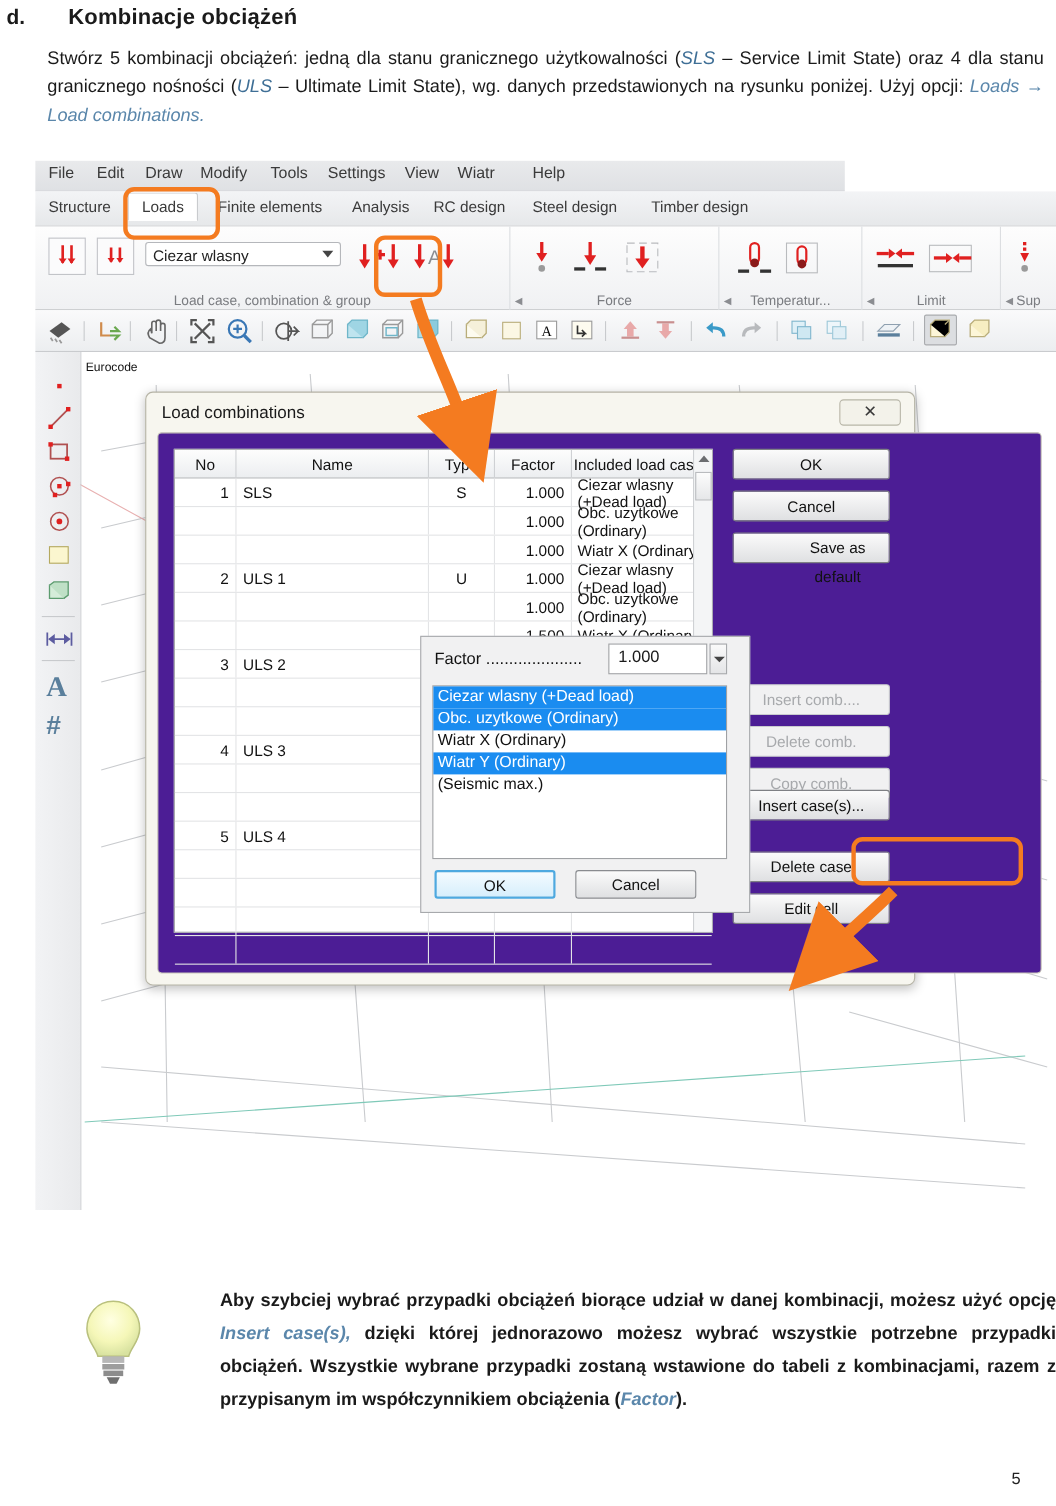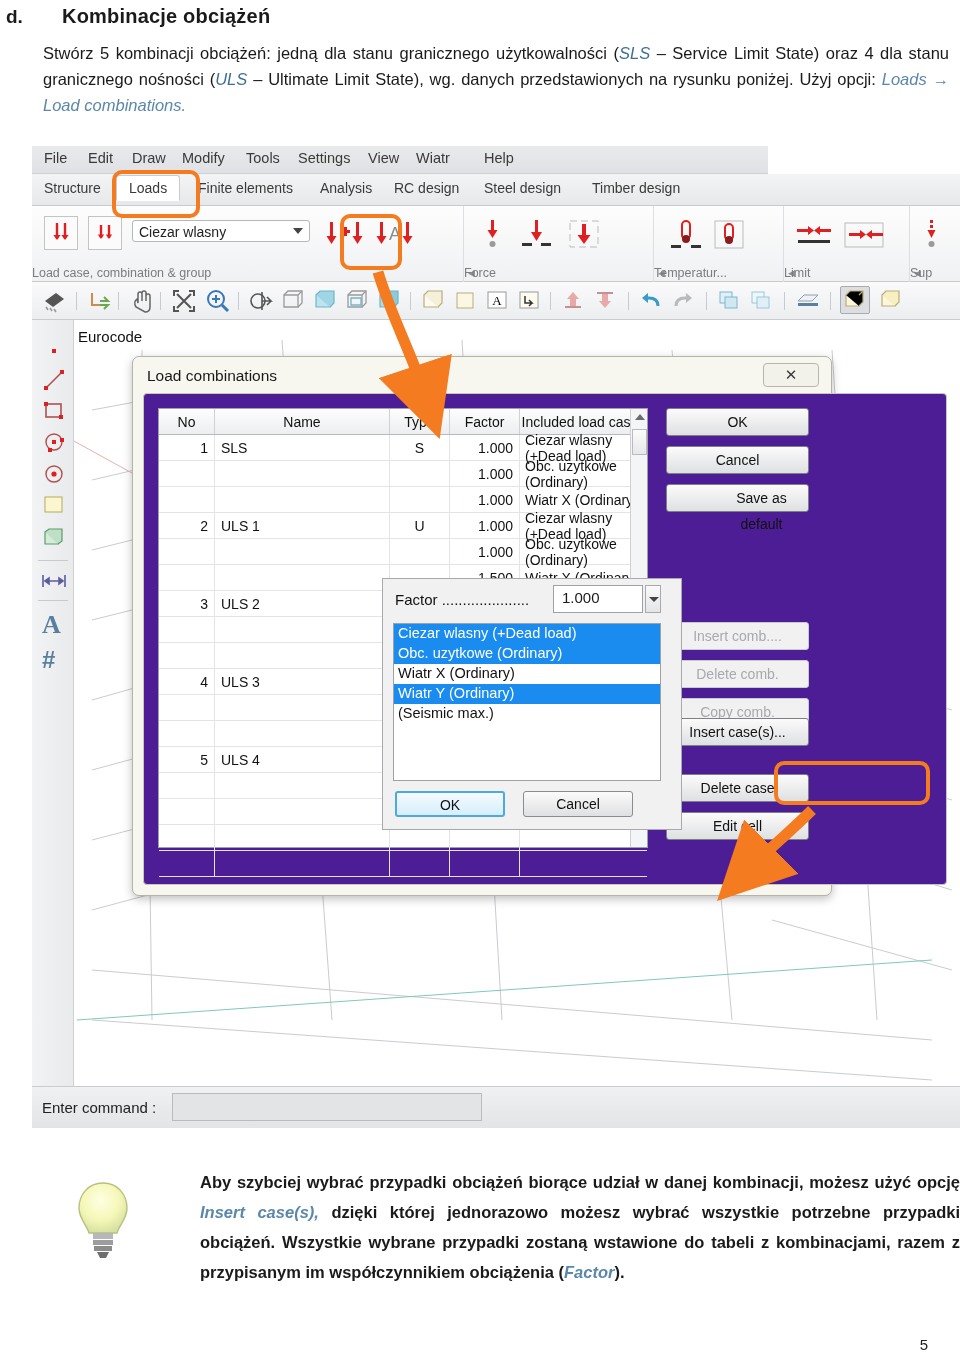--- a/index.html
+++ b/index.html
@@ -38,39 +38,39 @@
   .tabrow { position:absolute; left:0; top:28px; width:928px; height:32px;
             background:linear-gradient(#f3f4f6,#e6e8ea); border-bottom:1px solid #c9cbce;}
   .tabrow .tb { position:absolute; top:6px; font-size:14px; color:#3a3a3a; }
   .tabrow .tb.active { background:#ffffff; border:1px solid #c9cbce; border-bottom-color:#ffffff;
                        border-radius:3px 3px 0 0; padding:4px 12px; top:1px; }
 
   
   .ribbon { position:absolute; left:0; top:60px; width:928px; height:76px;
             background:linear-gradient(#fdfdfd,#f0f1f3); border-bottom:1px solid #c9cbce;}
   .rgrp { position:absolute; top:0; height:76px; border-right:1px solid #dcdee1; }
-  .rlabel { position:absolute; bottom:2px; width:100%; text-align:left;
+  .rlabel { position:absolute; bottom:2px; width:100%; text-align:center;
             font-size:12.5px; color:#7a7c80; }
   .rarrow { position:absolute; bottom:4px; left:4px; font-size:9px; color:#8b8d91; }
 
   .btnbox { position:absolute; border:1px solid #c2c4c8; background:#fbfbfc; }
 
   .combo { position:absolute; border:1px solid #b5b7bb; background:#ffffff;
            border-radius:3px; font-size:14px; padding:3px 6px; color:#222; }
   .combo .car { position:absolute; right:6px; top:7px; width:0;height:0;
                 border-left:5px solid transparent;border-right:5px solid transparent;border-top:6px solid #444; }
 
   
   .toolbar2 { position:absolute; left:0; top:136px; width:928px; height:38px;
               background:linear-gradient(#fafafb,#eceef0); border-bottom:1px solid #c9cbce; }
 
   
   .viewport { position:absolute; left:0; top:174px; width:928px; height:780px;
               background:#ffffff; overflow:hidden; }
-  .eurocode { position:absolute; left:46px; top:8px; font-size:15px; color:#111; }
+  .eurocode { position:absolute; left:46px; top:8px; font-size:11px; color:#111; }
 
   
   .leftstrip { position:absolute; left:0; top:174px; width:42px; height:780px;
                background:linear-gradient(90deg,#f2f3f5,#e9eaec); border-right:1px solid #cfd1d4; }
   .leftstrip .sep { position:absolute; left:6px; width:30px; height:1px; background:#c8cacd; }
   .cmdbar { position:absolute; left:0; top:940px; width:928px; height:42px;
             background:linear-gradient(#f0f1f3,#e2e4e6); border-top:1px solid #c9cbce; }
   .cmdbar .lbl { position:absolute; left:10px; top:12px; font-size:15px; color:#222; }
   .cmdbar .inp { position:absolute; left:140px; top:6px; width:310px; height:28px;
                  background:#e3e4e6; border:1px solid #b9bbbe; }
@@ -558,24 +558,20 @@
             <path d="M3 3 v12 M25 3 v12 M5 9 h18"></path>
             <path d="M5 9 l4 -3 v6 z" fill="#5c5ca0"></path>
             <path d="M23 9 l-4 -3 v6 z" fill="#5c5ca0"></path>
           </g>
         </svg></div>
     <div class="sep" style="top:280px"></div>
     <div style="position:absolute;left:10px;top:290px;font-size:26px;color:#5a7f9c;font-family:'Liberation Serif',serif;font-weight:bold">A</div>
     <div style="position:absolute;left:10px;top:326px;font-size:24px;color:#5a7f9c;font-weight:bold">#</div>
   </div>
 
-  <div class="cmdbar">
-    <span class="lbl">Enter command :</span>
-    <div class="inp"></div>
-  </div>
 
   <div class="dlg">
     <span class="caption">Load combinations</span>
     <div class="closebtn">✕</div>
 
     <div class="inner">
 
       <div class="tbl">
         <div class="thead">
           <div class="c-no">No</div>

